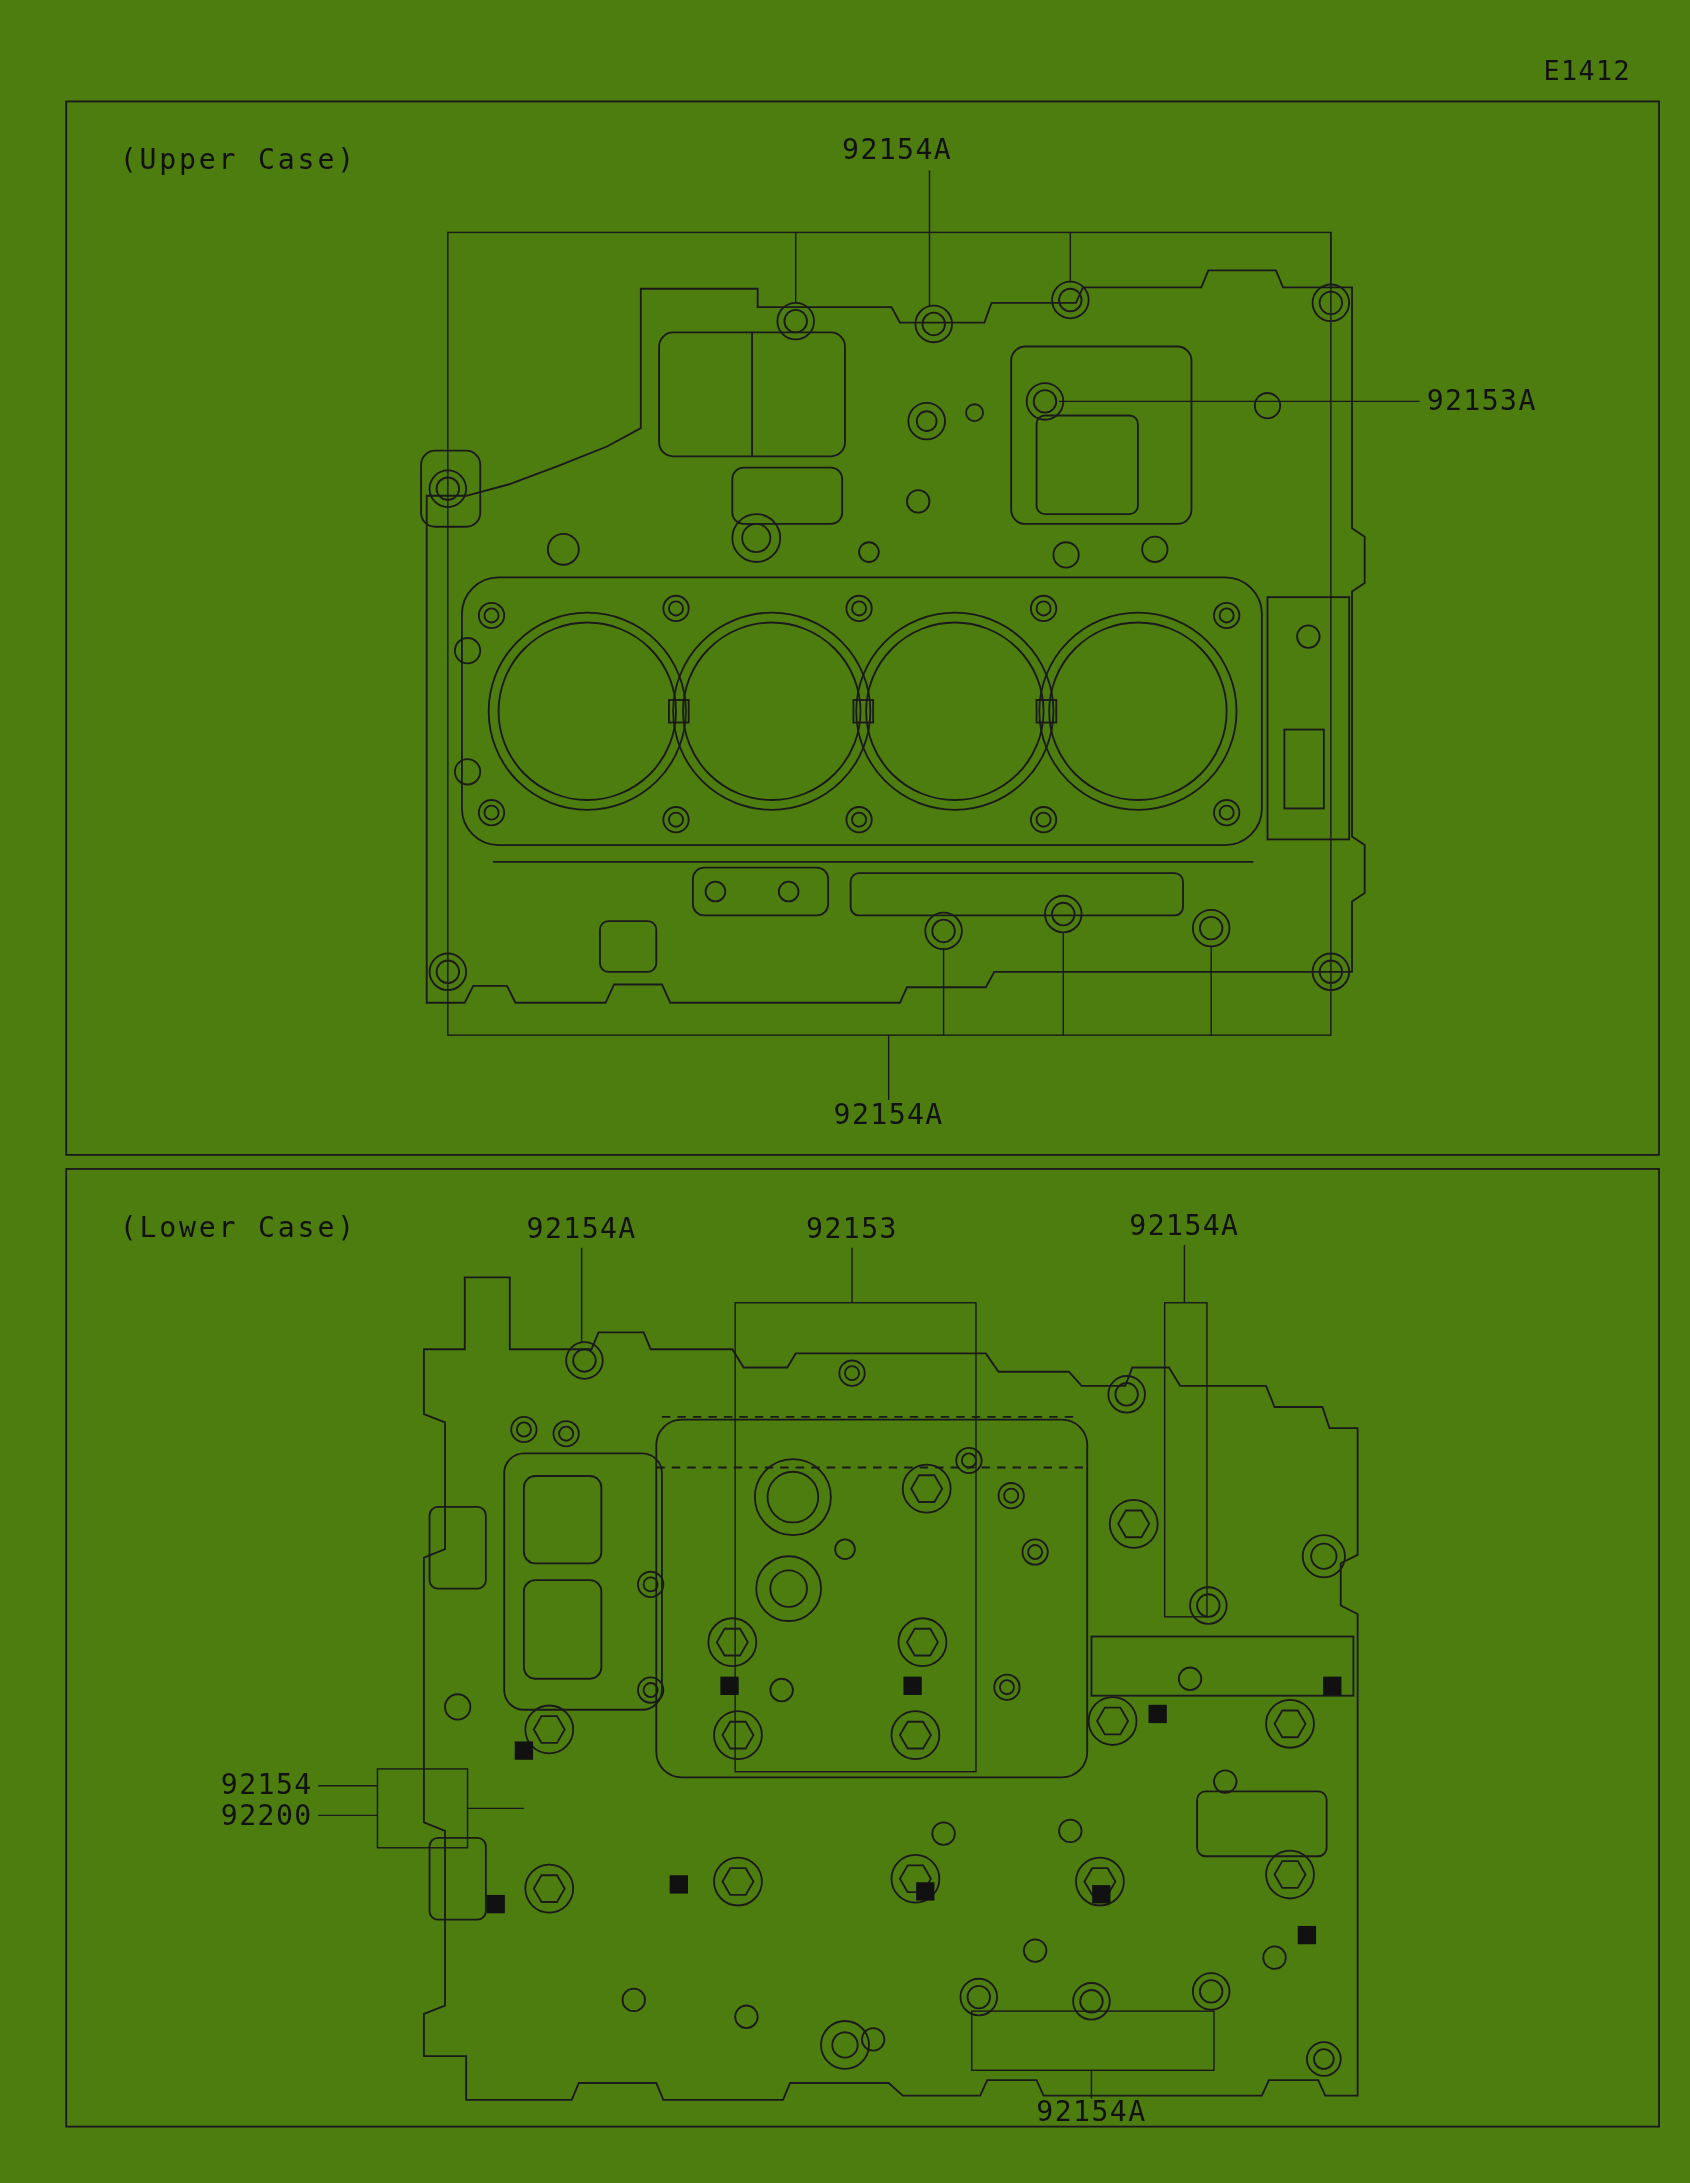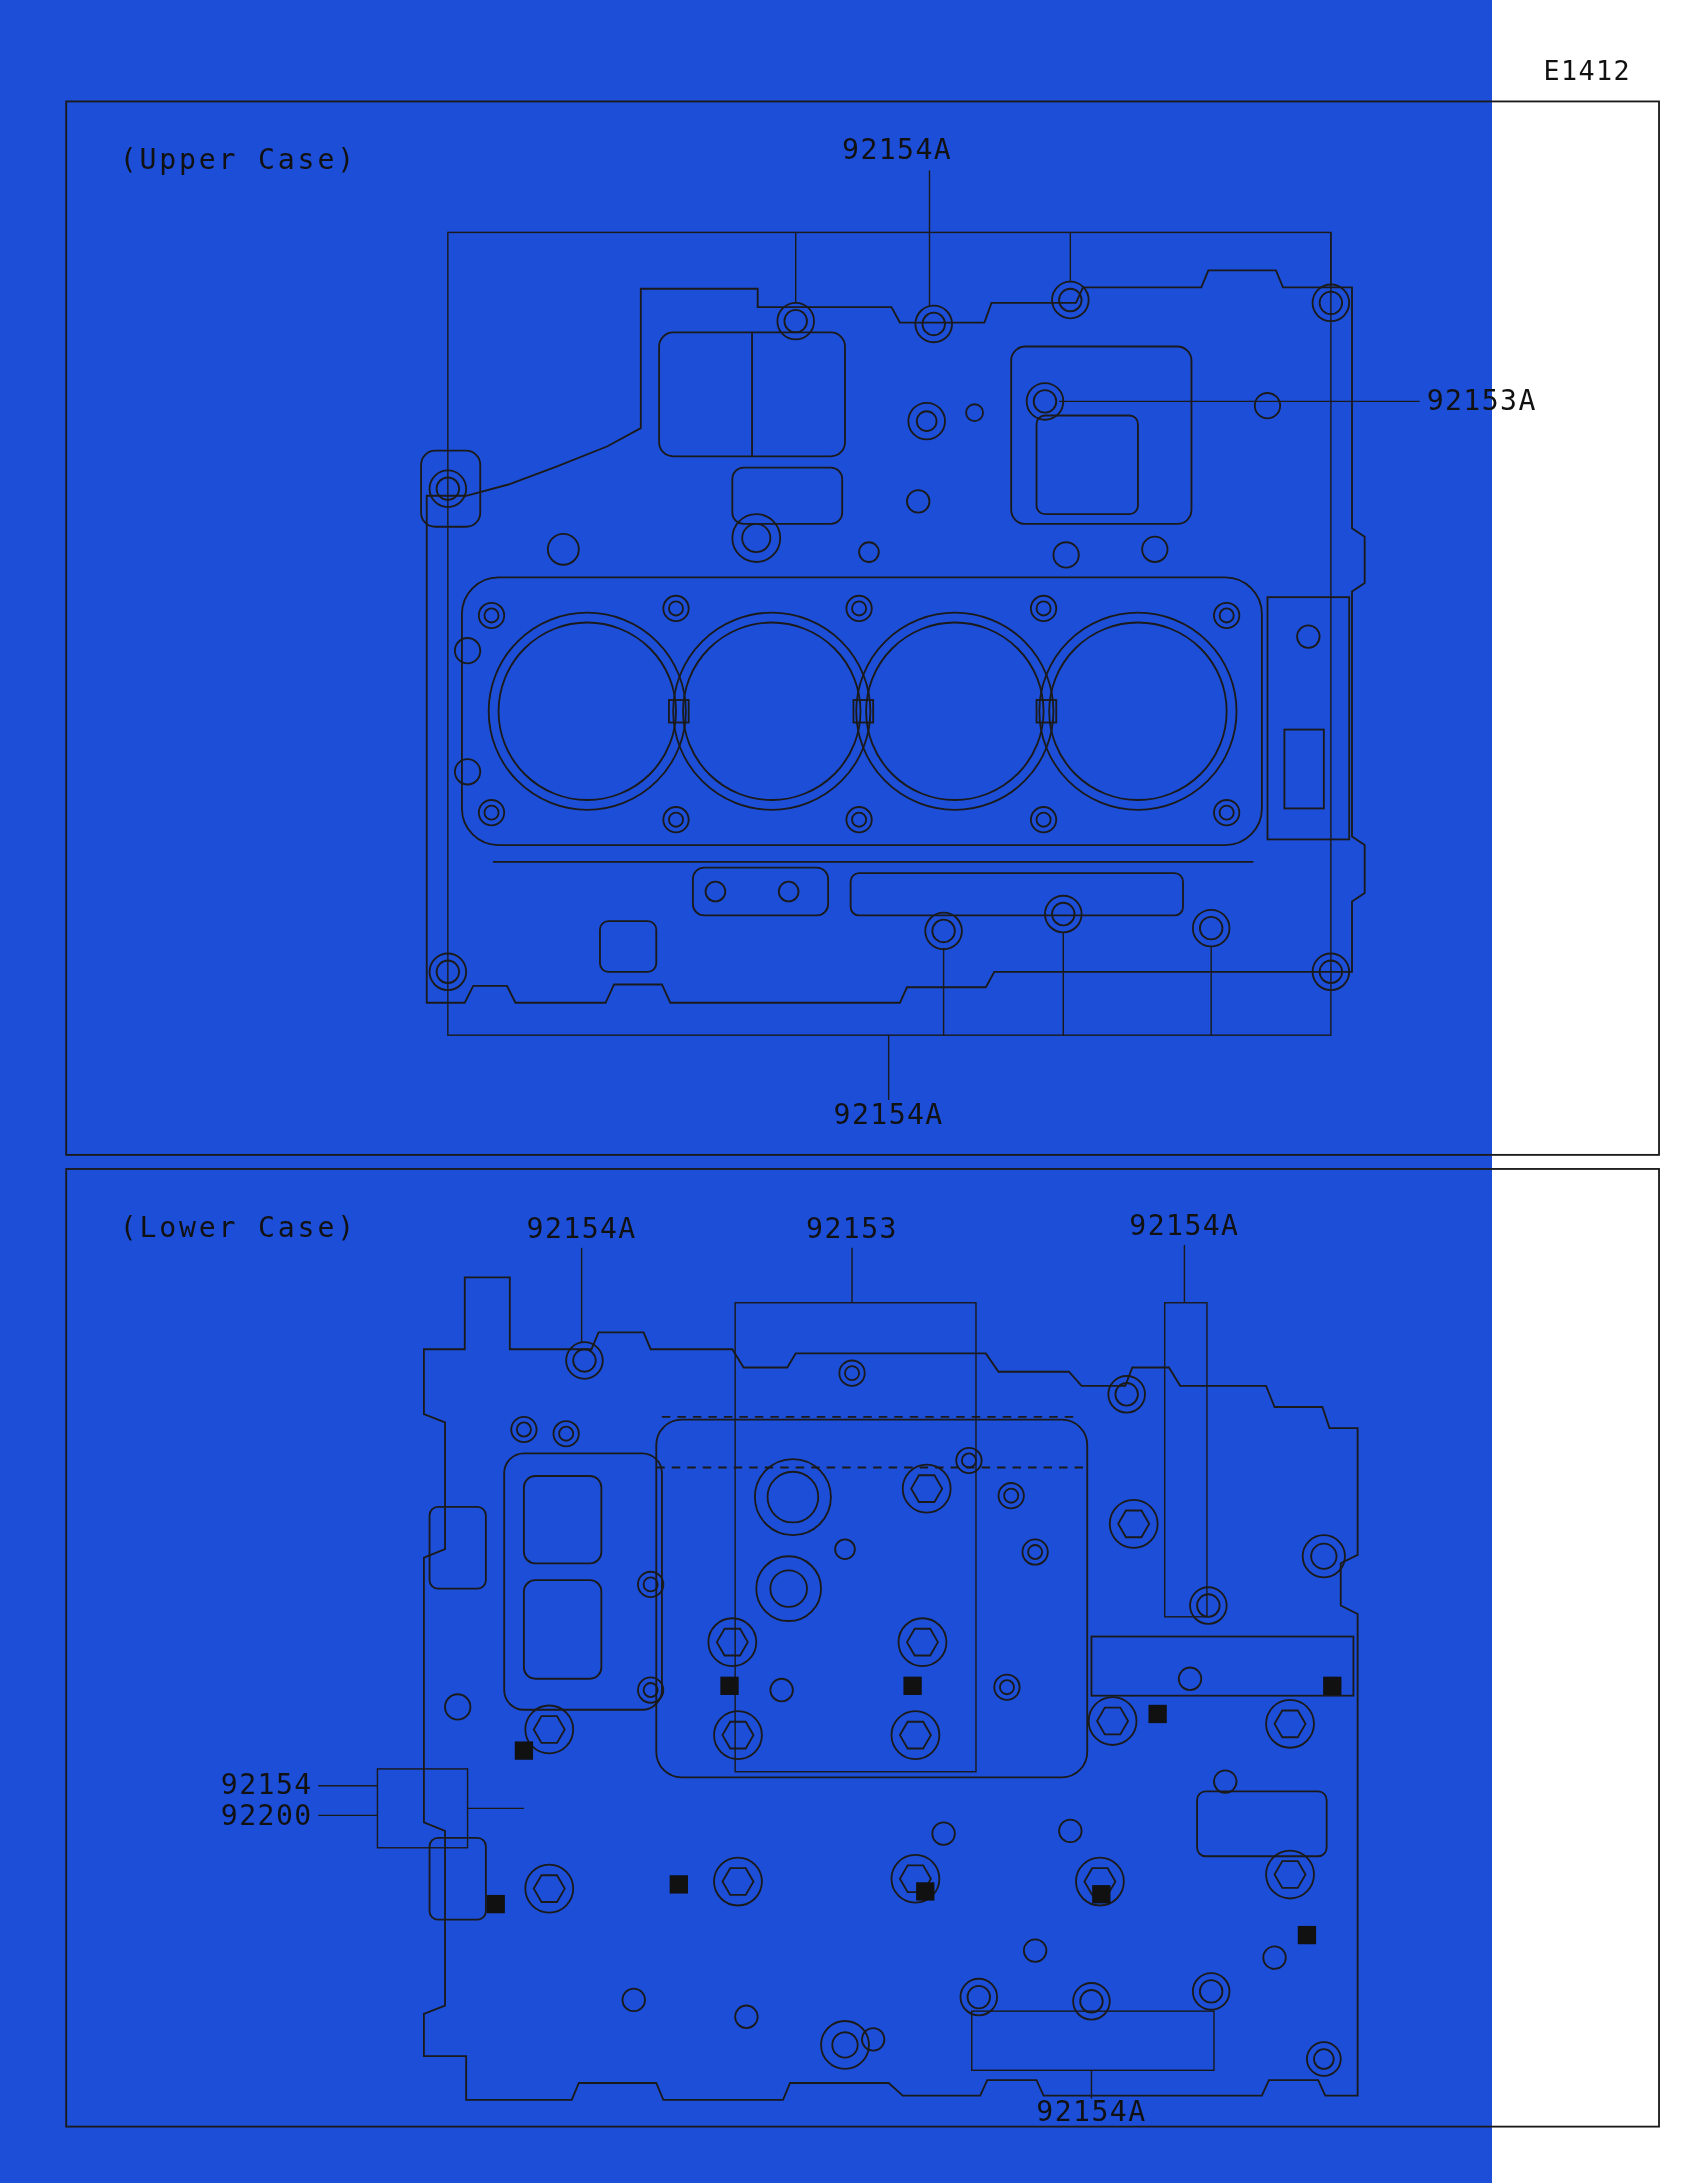--- a/index.html
+++ b/index.html
@@ -1,16 +1,16 @@
 <!DOCTYPE html>
 <html style="font-size:8.5px"><head>
 <meta charset="utf-8">
 <style>
   html,body{margin:0;padding:0;background:#ffffff;}
-  .page{width:1492px;height:2183px;position:relative;background:#1d4ed8;}
+  .page{width:1690px;height:2183px;position:relative;background:#4d7c0f;}
   svg{display:block;}
   svg text{font-family:"DejaVu Sans Mono","Liberation Mono",monospace;fill:#111;}
   .lbl{font-size:20px;letter-spacing:1px;}
   .ttl{font-size:20px;letter-spacing:2px;}
   .code{font-size:19px;letter-spacing:1px;}
 </style>
 </head>
 <body>
 
 <div class="page">

